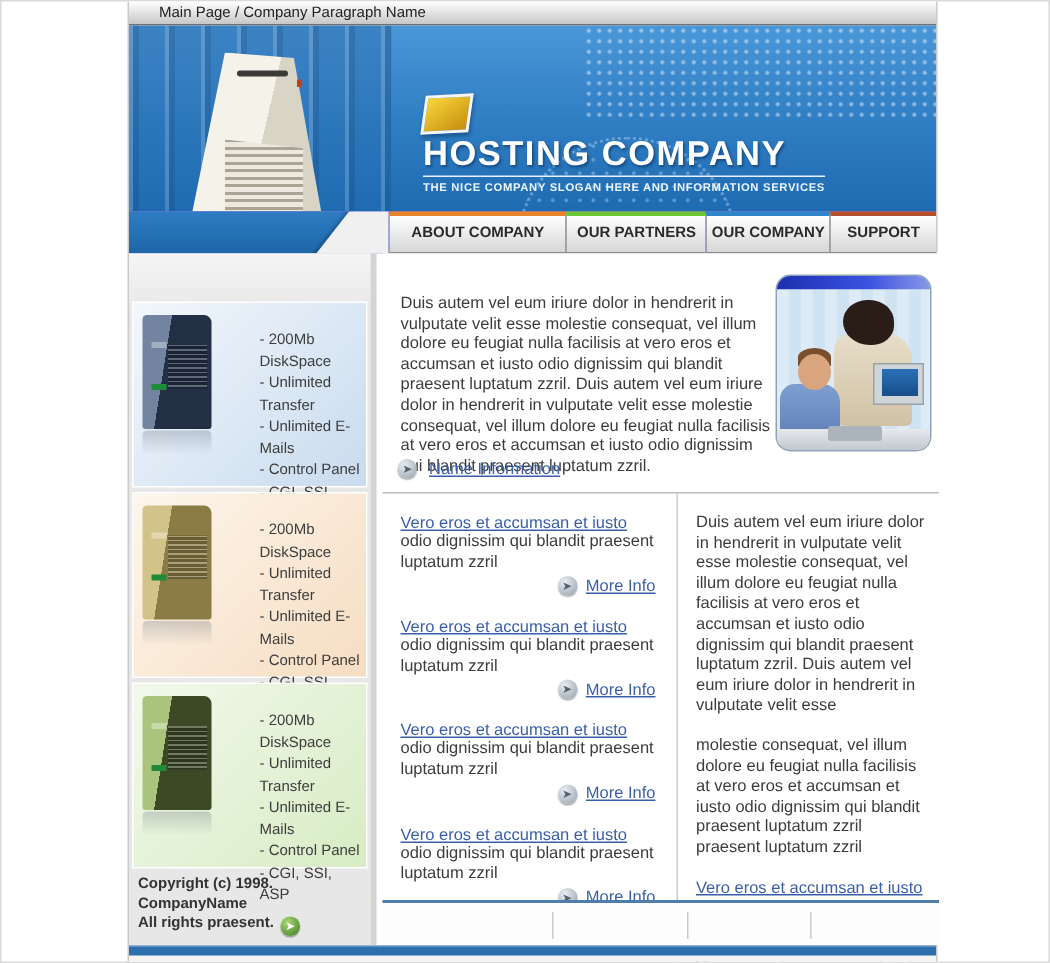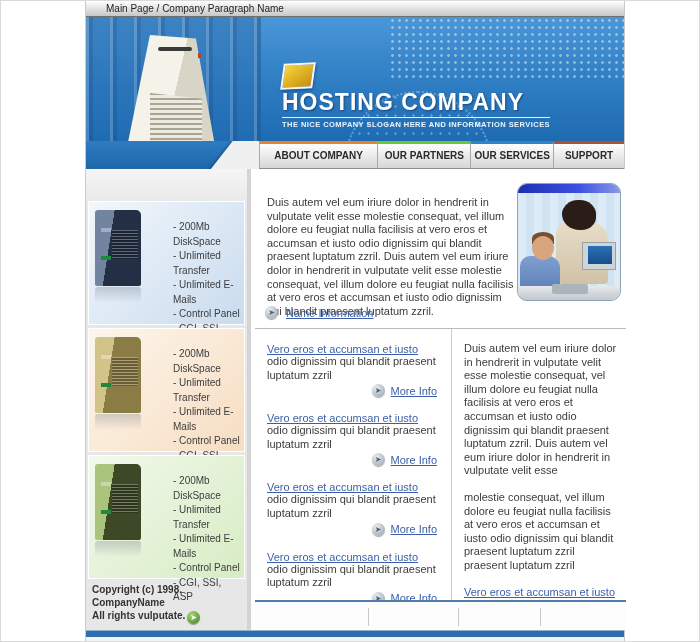--- a/index.html
+++ b/index.html
@@ -162,21 +162,21 @@
         </div>
       </div>
     </div>
 
     <div class="tabstrip">
       <div class="tab-ledge">
         <div class="wedge"></div>
       </div>
       <div class="tab w1" style="border-top-color: rgb(232, 131, 42);">ABOUT COMPANY</div>
       <div class="tab w2" style="border-top-color: rgb(108, 200, 50);">OUR PARTNERS</div>
-      <div class="tab w3" style="border-top-color: rgb(46, 134, 200);">OUR SERVICES</div>
+      <div class="tab w3" style="border-top-color: rgb(46, 134, 200);">OUR COMPANY</div>
       <div class="tab w4" style="border-top-color: rgb(181, 80, 47);">SUPPORT</div>
     </div>
 
     <div class="content">
 
       <div class="sidebar">
 
         <div class="plan blue first">
           <div class="mini-wrap">
             <div class="mini-tower blue"></div>
@@ -224,21 +224,21 @@
             <div>- Control Panel</div>
             <div>- CGI, SSI, ASP</div>
             <div class="more-row center">
               <span class="orb green">➤</span>
             </div>
           </div>
         </div>
 
         <div class="copyright">
           <div>Copyright (c) 1998. CompanyName</div>
-          <div>All rights vulputate.</div>
+          <div>All rights praesent.</div>
         </div>
       </div>
 
       <div class="main">
 
         <div class="intro-sec">
           <div class="intro-text">Duis autem vel eum iriure dolor in hendrerit in vulputate velit esse molestie consequat, vel illum dolore eu feugiat nulla facilisis at vero eros et accumsan et iusto odio dignissim qui blandit praesent luptatum zzril. Duis autem vel eum iriure dolor in hendrerit in vulputate velit esse molestie consequat, vel illum dolore eu feugiat nulla facilisis at vero eros et accumsan et iusto odio dignissim qui blandit praesent luptatum zzril.</div>
           <div class="more-info-line">
             <span class="orb gray">➤</span>
             <a class="lnk">Name Information</a>

